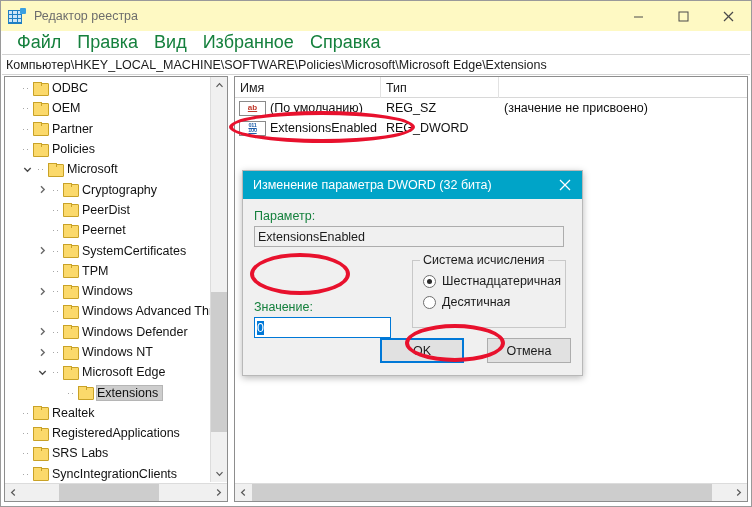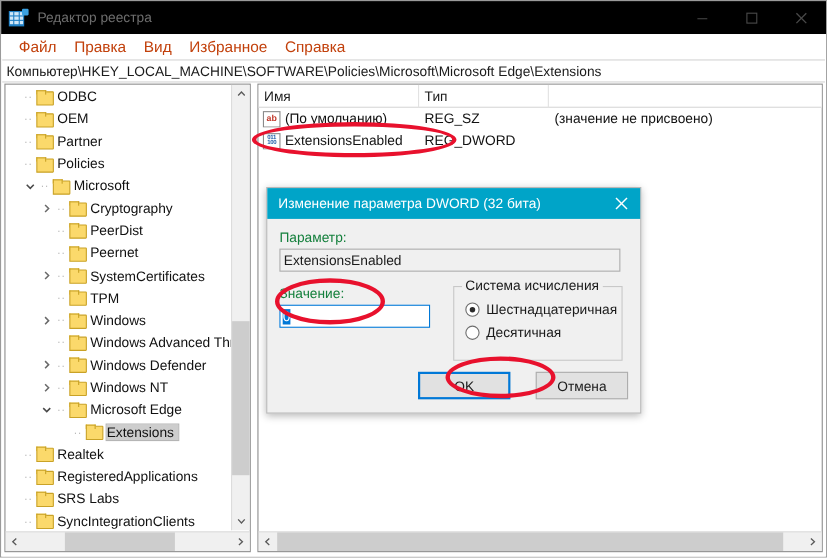--- a/index.html
+++ b/index.html
@@ -15,21 +15,21 @@
     width: 752px; height: 507px;
     background: #ffffff;
     border: 1px solid #9a9a9a;
     overflow: hidden;
   }
 
   
   #titlebar {
     position: absolute; left: 0; top: 0;
     width: 750px; height: 30px;
-    background: #000000;
+    background: #fef9c3;
     display: flex; align-items: center;
   }
   #app-icon {
     margin-left: 7px; width: 17px; height: 17px;
     position: relative; flex: none;
   }
   #app-icon .grid {
     position: absolute; left: 0; top: 2px;
     width: 14px; height: 14px;
     background: #1f7fc4;
@@ -64,22 +64,22 @@
 
   
   #menubar {
     position: absolute; left: 0; top: 30px;
     width: 750px; height: 22px;
     background: #ffffff;
     display: flex; align-items: center;
     padding-left: 8px;
   }
   .menuitem {
-    font-size: 14px;
-    color: #c2410c;
+    font-size: 18px;
+    color: #15803d;
     padding: 2px 8px;
     white-space: nowrap;
   }
 
   
   #addressbar {
     position: absolute; left: 1px; top: 53px;
     width: 748px; height: 21px;
     background: #ffffff;
     border-top: 1px solid #d4d4d4;
@@ -224,28 +224,29 @@
   }
   .lrow {
     height: 20px;
     display: flex; align-items: center;
     font-size: 12.5px;
     color: #111111;
     white-space: nowrap;
   }
   .lcell { display: flex; align-items: center; overflow: hidden; }
   .regicon {
-    width: 16px; height: 15px; flex: none;
+    width: 27px; height: 15px; flex: none;
     margin-left: 4px; margin-right: 4px;
     background: #ffffff;
     border: 1px solid #8a8a8a;
     position: relative;
     display: flex; align-items: center; justify-content: center;
     font-size: 7px; line-height: 1;
     font-family: "Liberation Sans", sans-serif;
+    text-decoration: underline;
   }
   .regicon.ab { color: #c0392b; font-weight: bold; font-size: 8px; }
   .regicon.bin {
     color: #1f5faa; font-weight: bold;
     font-size: 5.5px; letter-spacing: -0.3px;
     flex-direction: column; justify-content: center; line-height: 5.5px;
   }
   #list-hscroll {
     position: absolute; left: 0; bottom: 0;
     width: 512px; height: 18px;
@@ -287,21 +288,21 @@
   .dlg-label { font-size: 12.5px; color: #15803d; margin-bottom: 3px; }
   #param-input {
     width: 310px; height: 21px;
     background: #f0f0f0;
     border: 1px solid #adadad;
     display: flex; align-items: center;
     padding-left: 3px;
     font-size: 12.5px; color: #1b1b1b;
   }
   #dlg-lower { display: flex; margin-top: 13px; }
-  #value-col { width: 150px; }
+  #value-col { width: 150px; margin-top: 40px; }
   #value-input {
     width: 137px; height: 21px;
     background: #ffffff;
     border: 1px solid #0078d7;
     display: flex; align-items: center;
     padding-left: 2px;
     font-size: 12.5px; color: #1b1b1b;
     margin-top: 3px;
   }
   #value-input .sel {

